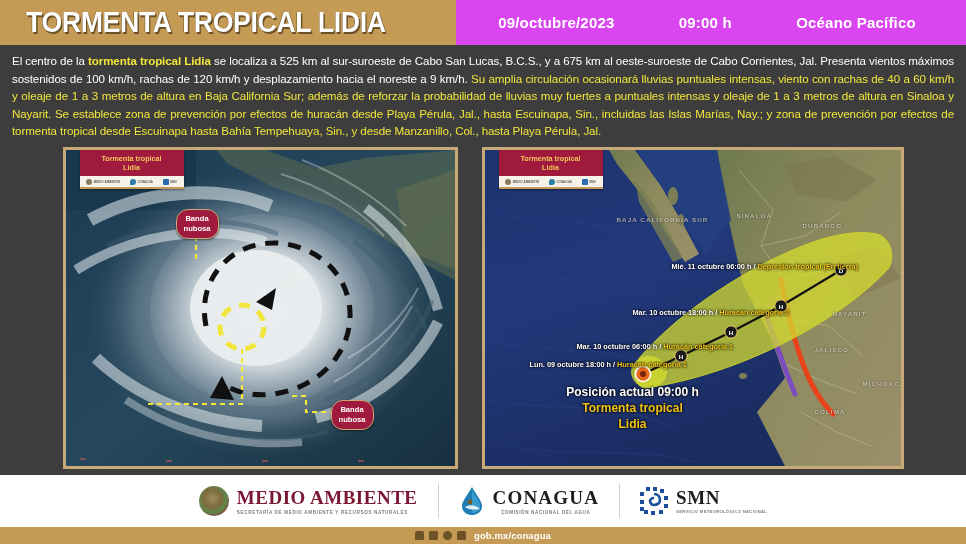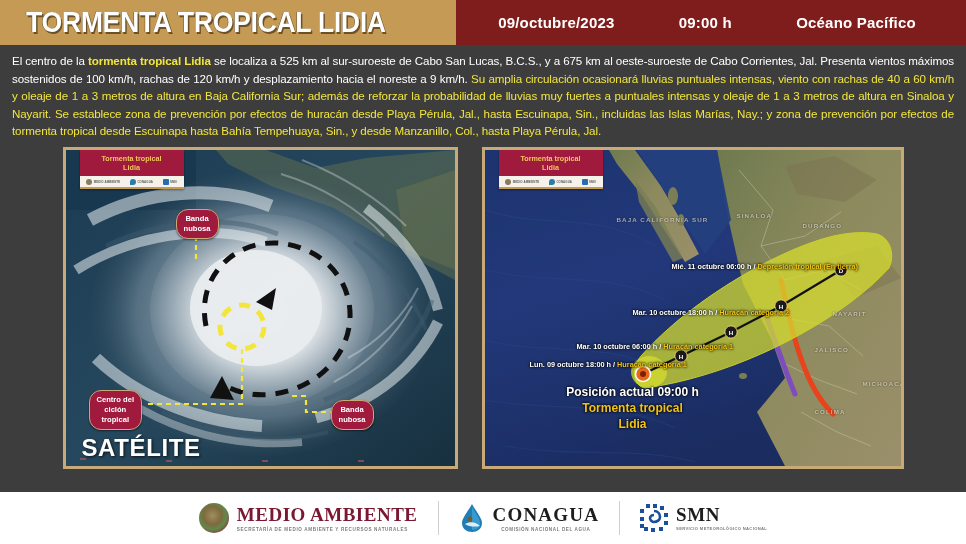--- a/index.html
+++ b/index.html
@@ -18,21 +18,21 @@
     display:flex; align-items:center; padding-left:26px;
   }
   .header-title {
     font-size:29px; font-weight:bold; color:#ffffff;
     letter-spacing:-0.4px; font-stretch:condensed;
     text-shadow:1.5px 1.5px 0 #6b5128, -0.5px -0.5px 0 #6b5128;
     transform:scaleX(0.92); transform-origin:left center;
     white-space:nowrap;
   }
   .header-meta-bar {
-    flex:1; background:#7f1d1d;
+    flex:1; background:#d946ef;
     display:flex; align-items:center; justify-content:space-around;
     padding:0 18px 0 10px;
   }
   .header-meta-item {
     color:#ffffff; font-size:15px; font-weight:bold;
     white-space:nowrap; letter-spacing:0.2px;
   }
 
   
   .bulletin {
@@ -305,31 +305,25 @@
           <span class="txt">SMN</span>
         </span>
       </div>
       <div class="map-badge-strip"></div>
     </div>
 
     <div class="callout" style="left:110px; top:59px;">
       <div>Banda</div>
       <div>nubosa</div>
     </div>
-    <div class="callout" style="left:23px; top:240px;">
-      <div>Centro del</div>
-      <div>ciclón</div>
-      <div>tropical</div>
-    </div>
     <div class="callout" style="left:265px; top:250px;">
       <div>Banda</div>
       <div>nubosa</div>
     </div>
 
-    <div class="map-caption cap-sat">SATÉLITE</div>
   </div>
 
   <div class="panel panel-tra">
     <svg class="tra-canvas" viewBox="0 0 416 316" preserveAspectRatio="none">
       <defs>
         <linearGradient id="oceanG" x1="0" y1="0" x2="0.4" y2="1">
           <stop offset="0%" stop-color="#1d3470"></stop>
           <stop offset="45%" stop-color="#22387a"></stop>
           <stop offset="100%" stop-color="#1a2c60"></stop>
         </linearGradient>
@@ -500,13 +494,20 @@
         </g>
         <path d="M14 7 C18 7 20 10 20 13 C20 16 17 18 14 18 C12 18 10 16 10 14 C10 12 12 11 14 11" fill="none" stroke="#1b4f9c" stroke-width="2.6"></path>
       </svg>
       <div class="brand-smn-txt">
         <div class="t1">SMN</div>
         <div class="t2">SERVICIO METEOROLÓGICO NACIONAL</div>
       </div>
     </div>
   </div>
 
+  <div class="footer-gold">
+    <span class="social"></span>
+    <span class="social"></span>
+    <span class="social round"></span>
+    <span class="social"></span>
+    <span class="footer-url">gob.mx/conagua</span>
+  </div>
 </div>
 
 </body></html>

